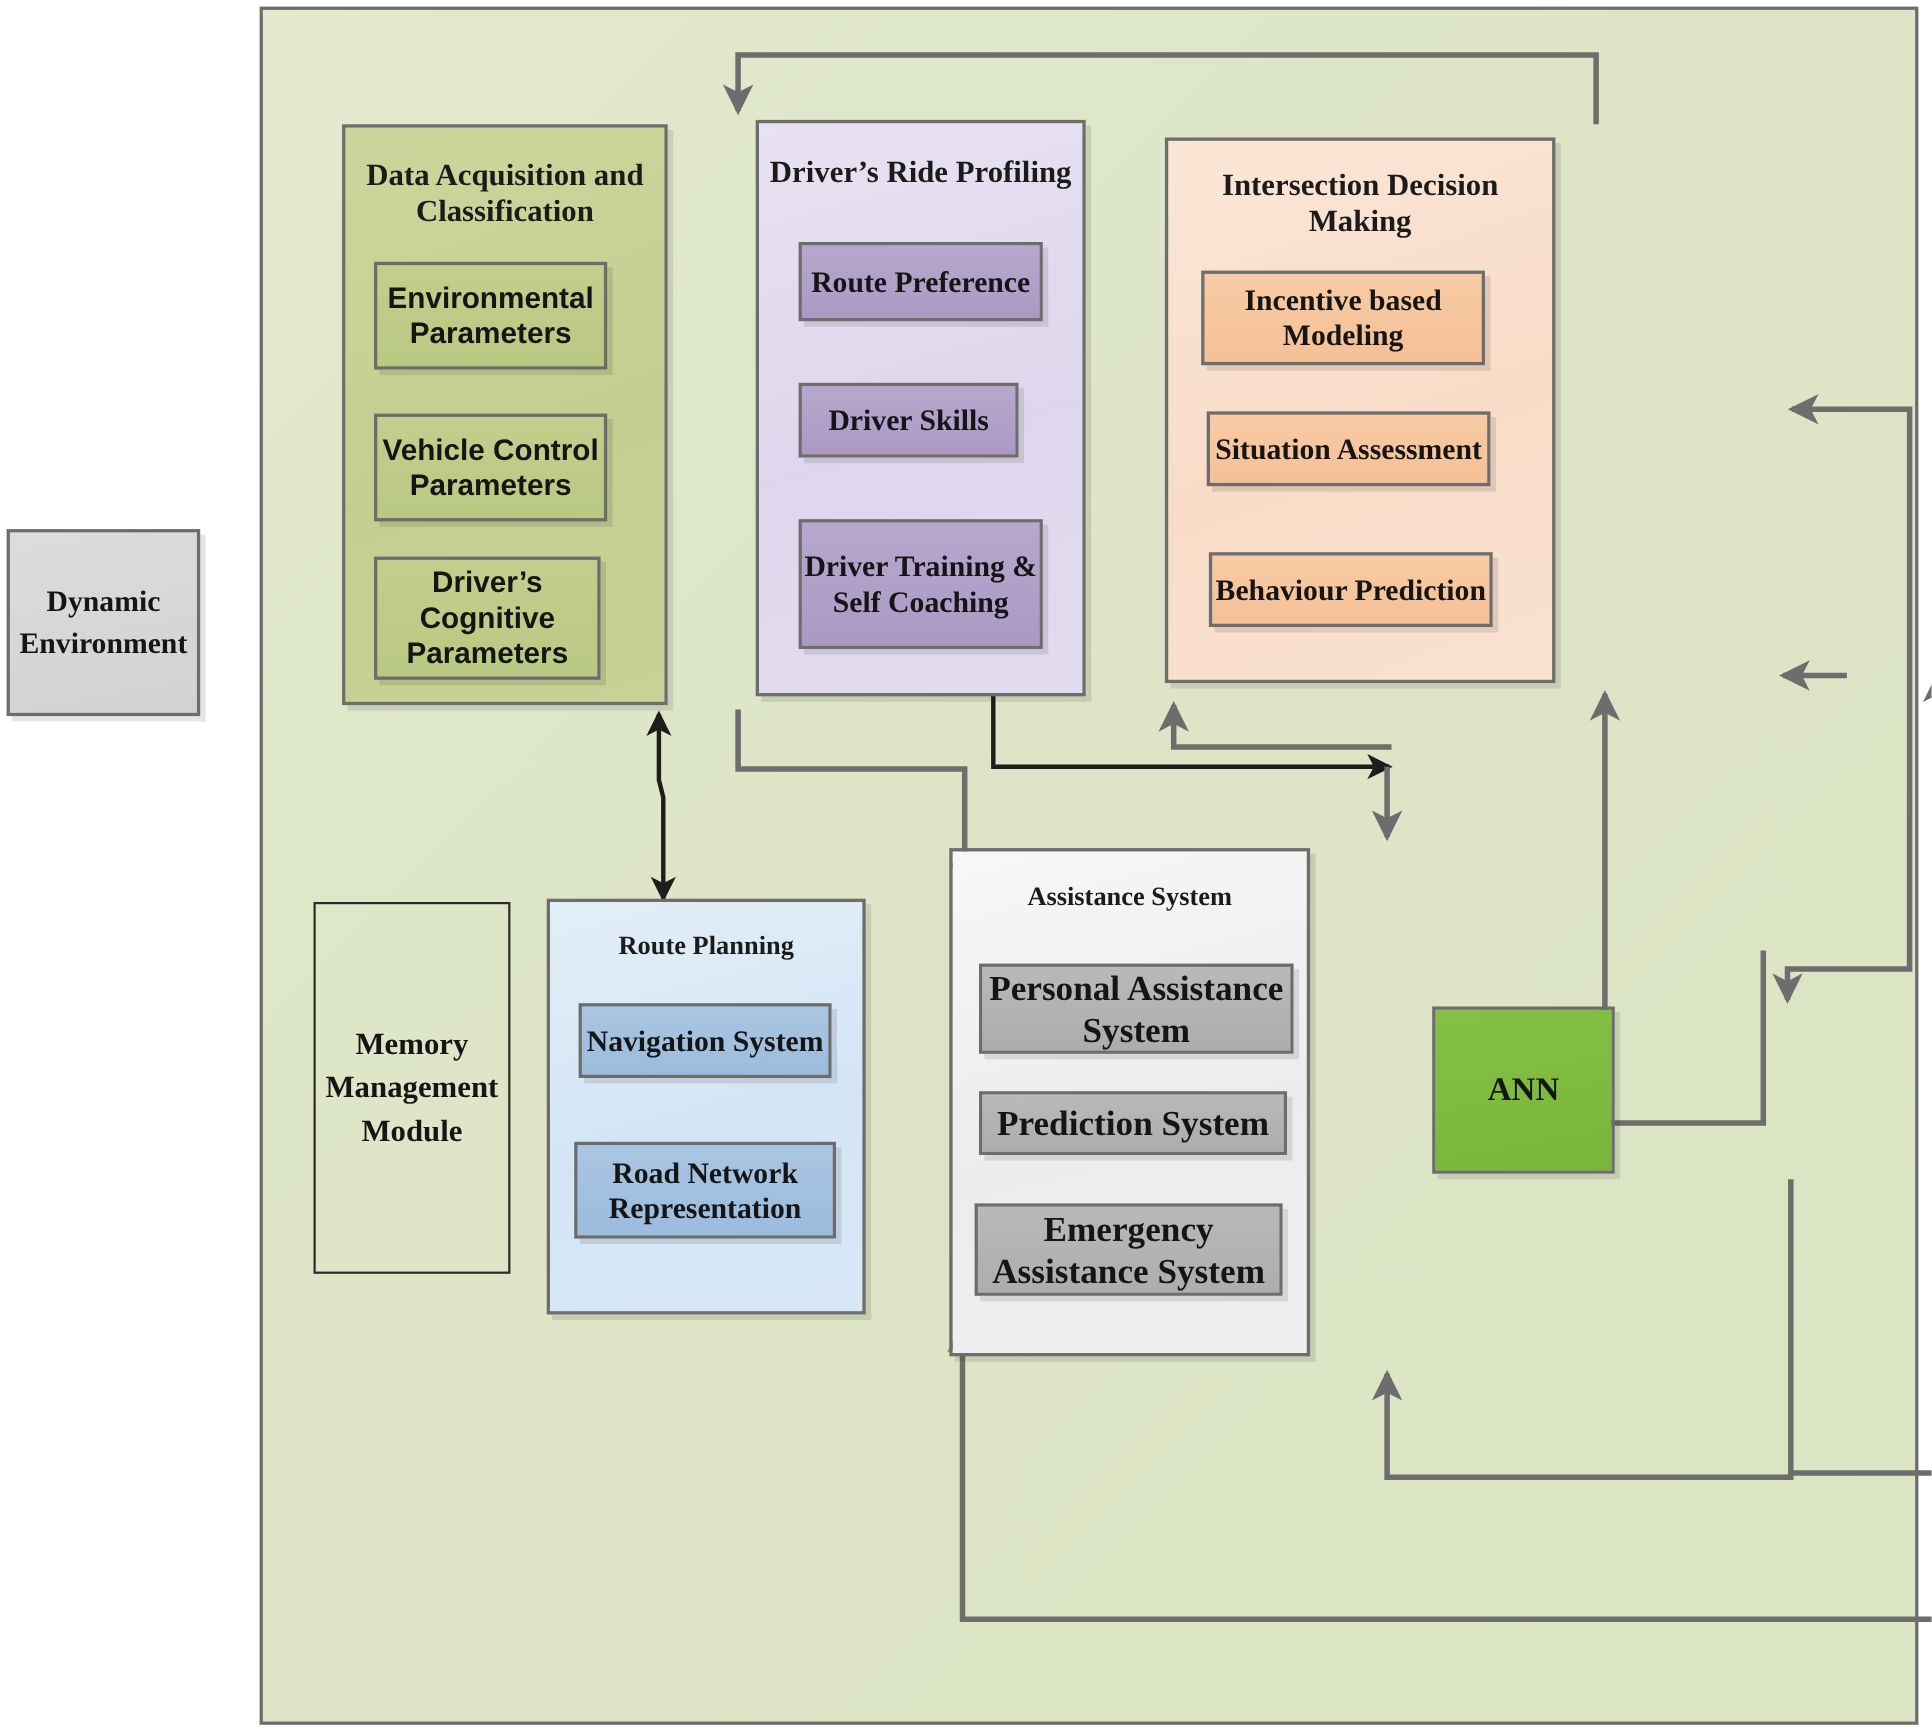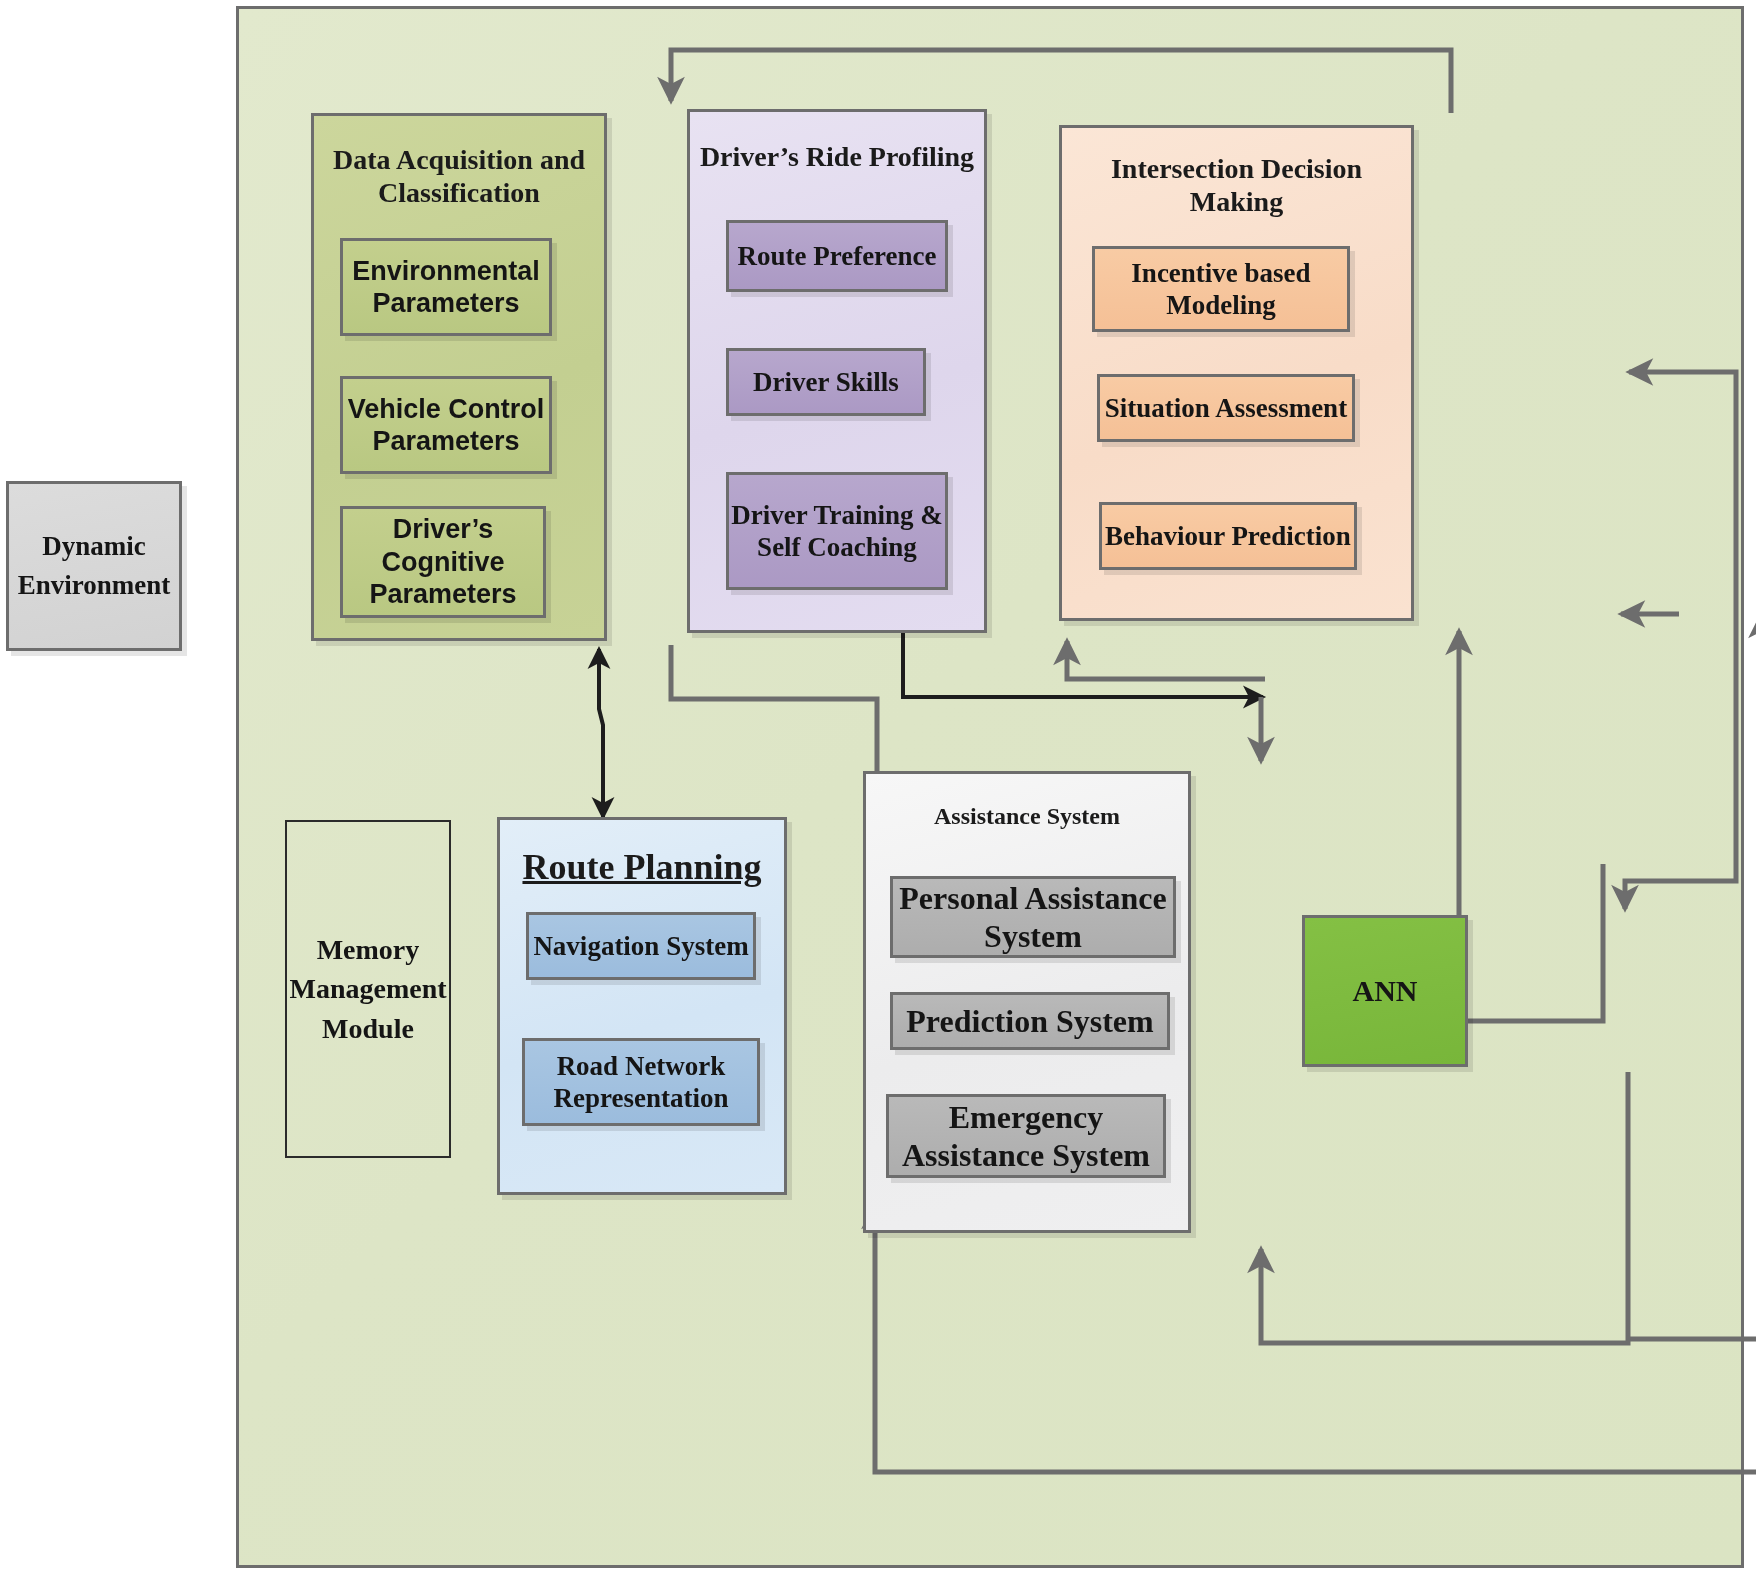--- a/index.html
+++ b/index.html
@@ -58,29 +58,29 @@
 
   
   #dyn{position:absolute;left:6px;top:481px;width:176px;height:170px;
        background:linear-gradient(170deg,#dcdcdc 0%,#d2d2d2 100%);
        border:3px solid #6d6d6d;box-sizing:border-box;
        display:flex;align-items:center;justify-content:center;text-align:center;
        font-weight:bold;font-size:27px;color:#151515;line-height:1.45;
        box-shadow:5px 5px 0 rgba(0,0,0,.10);}
 
   
-  #mem{position:absolute;left:46px;top:811px;width:166px;height:338px;
+  #mem{position:absolute;left:46px;top:811px;width:179px;height:338px;
        background:transparent;border:2px solid #2b2b2b;box-sizing:border-box;
        display:flex;align-items:center;justify-content:center;text-align:center;
        font-weight:bold;font-size:28px;color:#151515;line-height:1.4;}
 
   
   #p-route{left:258px;top:808px;width:290px;height:378px;
            background:linear-gradient(165deg,#e2eef8 0%,#d3e5f5 55%,#d8e8f6 100%);}
-  #p-route .ptitle{top:26px;font-size:36px;text-decoration:underline;}
+  #p-route .ptitle{top:26px;font-size:24px;}
   #p-route .ibox{background:linear-gradient(180deg,#a9c6e2 0%,#9bbcdd 100%);font-size:27px;}
   #rp1{left:26px;top:92px;width:230px;height:68px;}
   #rp2{left:22px;top:218px;width:238px;height:88px;}
 
   
   #p-assist{left:624px;top:762px;width:328px;height:462px;
             background:linear-gradient(165deg,#f7f7f7 0%,#ececed 55%,#efeff0 100%);}
   #p-assist .ptitle{top:28px;font-size:24px;}
   #p-assist .ibox{background:linear-gradient(180deg,#b9b9b9 0%,#adadad 100%);font-size:32px;font-family:Liberation Serif, serif;}
   #as1{left:24px;top:102px;width:286px;height:82px;}

